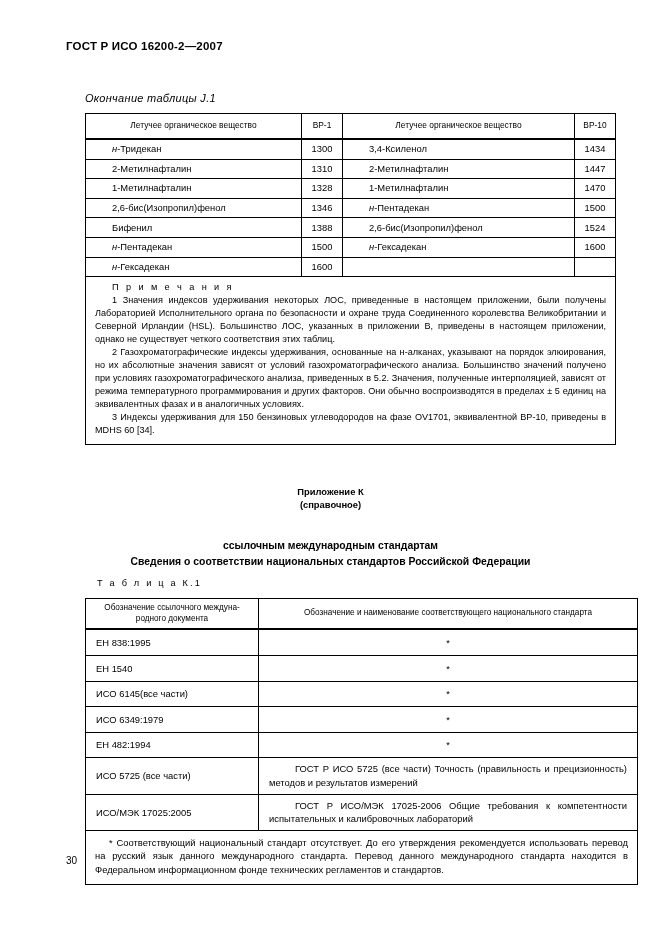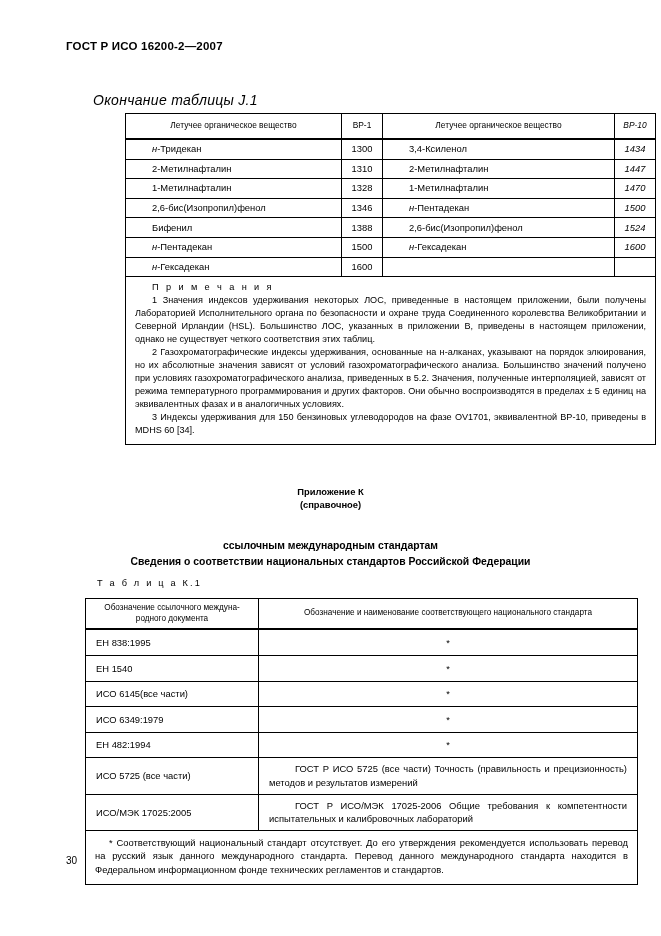--- a/index.html
+++ b/index.html
@@ -30,22 +30,22 @@
     left: 66px;
     top: 40px;
     font-size: 11.5px;
     font-weight: bold;
     letter-spacing: 0.2px;
     white-space: nowrap;
   }
 
   .table-caption {
     position: absolute;
-    left: 93px;
-    font-size: 14px;
+    left: 85px;
+    font-size: 11px;
     font-style: italic;
     letter-spacing: 0.3px;
     white-space: nowrap;
   }
   .caption-j1 { top: 92px; }
 
   .table-label {
     position: absolute;
     left: 85px;
     font-size: 9.2px;
@@ -68,38 +68,37 @@
     padding: 0;
     font-weight: normal;
     vertical-align: middle;
   }
 
   
   #table-j1 {
     left: 85px;
     top: 113px;
     width: 526px;
-    margin-left: 40px;
   }
   #table-j1 th {
     font-size: 8.4px;
     text-align: center;
     height: 24px;
     line-height: 1.15;
     border-bottom: 2px solid #000;
   }
   #table-j1 td {
     font-size: 9.4px;
     height: 18.6px;
     line-height: 1.1;
   }
   .c-name   { width: 215px; text-align: left; padding-left: 26px !important; }
   .c-index  { width: 40px;  text-align: center; }
   .c-name2  { width: 231px; text-align: left; padding-left: 26px !important; }
-  .c-index2 { width: 40px;  text-align: center; font-style: italic; }
+  .c-index2 { width: 40px;  text-align: center; }
   #table-j1 th.c-name, #table-j1 th.c-name2 { padding-left: 0 !important; text-align: center; }
 
   .notes-cell {
     padding: 4px 9px 7px 9px !important;
     text-align: left;
     vertical-align: top;
     height: auto !important;
   }
   .notes-title {
     font-size: 9.2px;

